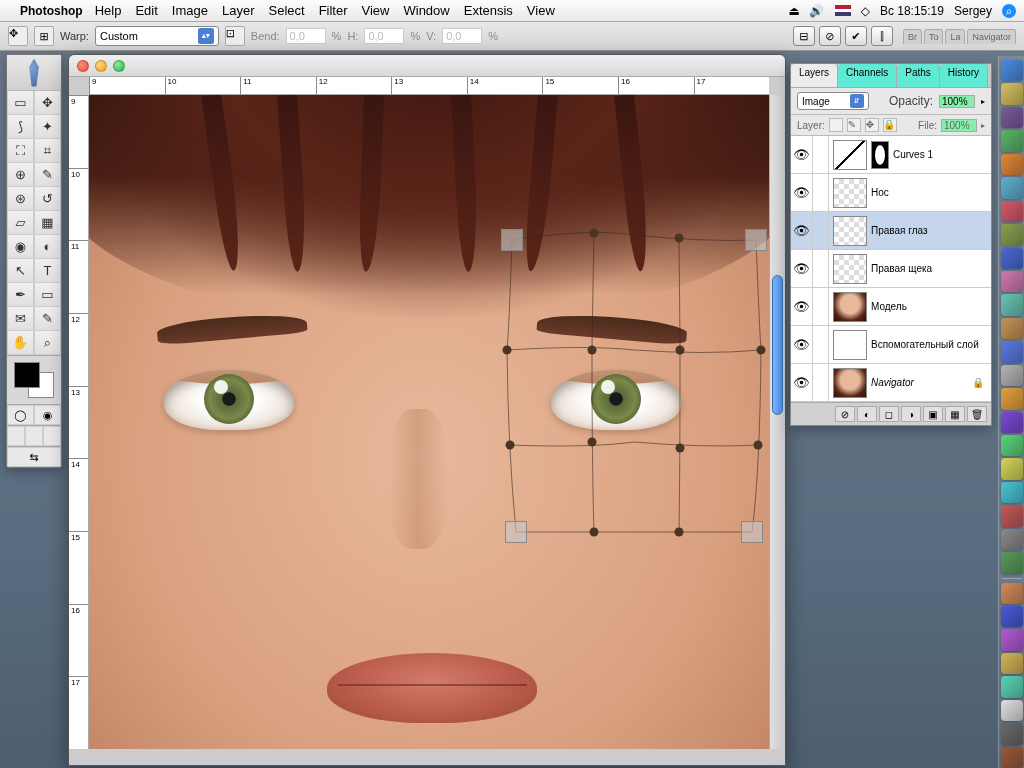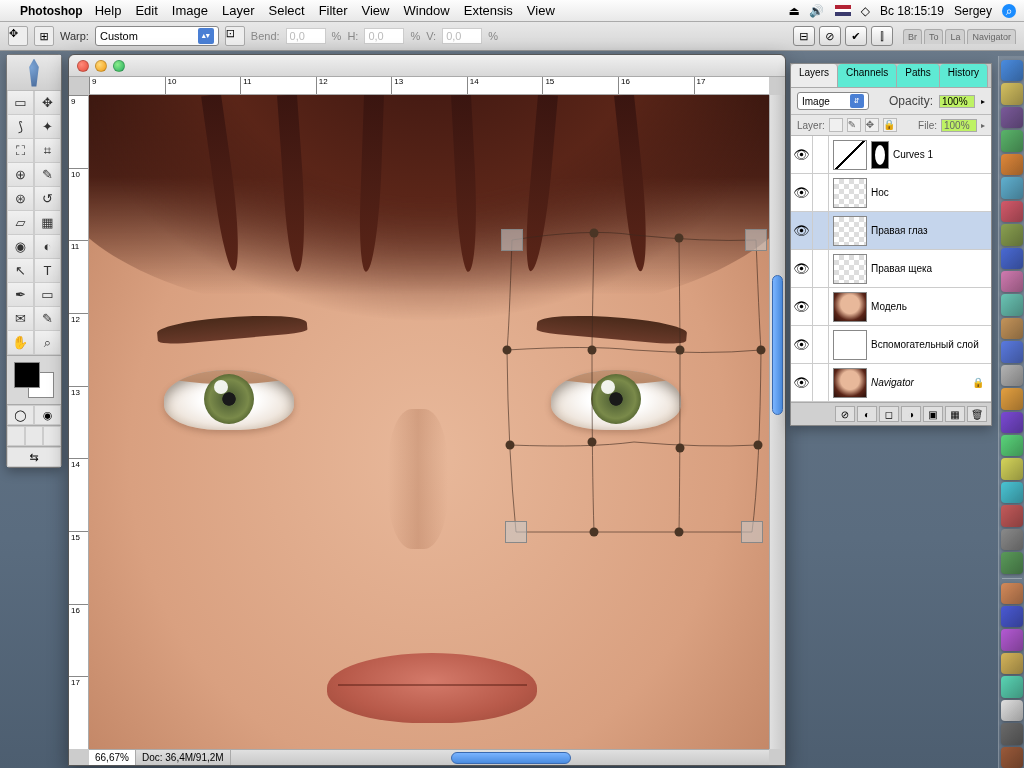--- a/index.html
+++ b/index.html
@@ -101,21 +101,21 @@
 
 
 .layers-panel { position:absolute; top:63px; right:32px; width:202px; background:#dedede; border:1px solid #888; box-shadow:0 4px 12px rgba(0,0,0,.3); }
 .panel-tabs { display:flex; background:#c8c8c8; height:24px; border-bottom:1px solid #aaa; }
 .panel-tab { padding:3px 8px; font-size:10px; background:#5eead4; border-right:1px solid #aaa; border-top-left-radius:4px; border-top-right-radius:4px; }
 .panel-tab.active { background:#ececec; font-weight:500; }
 .panel-opts { display:flex; align-items:center; gap:6px; padding:4px 6px; border-bottom:1px solid #bbb; background:#e8e8e8; }
 .blend-dd { border:1px solid #888; background:#fff; padding:1px 4px; border-radius:3px; font-size:10px; display:flex; align-items:center; }
 .blend-dd .arrows { background:#4a7fd4; color:#fff; width:14px; height:14px; border-radius:2px; margin-left:20px; font-size:7px; display:flex; align-items:center; justify-content:center; }
 .opacity-lbl { font-size:12px; color:#444; margin-left:auto; }
-.pct-field { border:1px solid #aaa; background:#bef264; padding:0 2px; width:36px; font-size:10px; }
+.pct-field { border:1px solid #aaa; background:#86efac; padding:0 2px; width:36px; font-size:10px; }
 .lock-row { display:flex; align-items:center; gap:4px; padding:3px 6px; border-bottom:1px solid #bbb; background:#e8e8e8; font-size:10px; color:#666; }
 .lock-row .ico { width:14px; height:14px; border:1px solid #bbb; background:#f0f0f0; }
 .layer-list { background:#fff; }
 .layer { display:flex; align-items:center; height:38px; border-bottom:1px solid #ccc; }
 .layer.sel { background:#c5d5ec; }
 .vis { width:22px; height:100%; border-right:1px solid #ccc; display:flex; align-items:center; justify-content:center; font-size:13px; }
 .link { width:16px; height:100%; border-right:1px solid #ccc; }
 .thumb-box { width:34px; height:30px; margin:0 4px; border:1px solid #888; background:#fff; display:flex; align-items:center; justify-content:center; overflow:hidden; }
 .thumb-checker { background:repeating-conic-gradient(#ddd 0 25%,#fff 0 50%) 0 0/10px 10px; width:100%; height:100%; }
 .thumb-face { width:100%; height:100%; background:radial-gradient(circle at 50% 40%,#e8b89a 40%,#5a2518 70%,#2a0f0a); }
@@ -321,25 +321,20 @@
         <div class="pt" style="top:212px;left:88px;"></div>
         <div class="pt" style="top:218px;left:176px;"></div>
         <div class="pt" style="top:215px;left:254px;"></div>
         <div class="pt" style="top:302px;left:90px;"></div>
         <div class="pt" style="top:302px;left:175px;"></div>
       </div>
     </div>
     <div class="scrollbar-v">
         <div class="thumb"></div>
       </div>
-    <div class="scrollbar-h">
-      <div class="zoom">66,67%</div>
-      <div class="doc">Doc: 36,4M/91,2M</div>
-      <div class="thumb"></div>
-    </div>
   </div>
 </div>
 
 <div class="layers-panel">
   <div class="panel-tabs">
     <div class="panel-tab active">Layers</div>
     <div class="panel-tab">Channels</div>
     <div class="panel-tab">Paths</div>
     <div class="panel-tab">History</div>
   </div>

